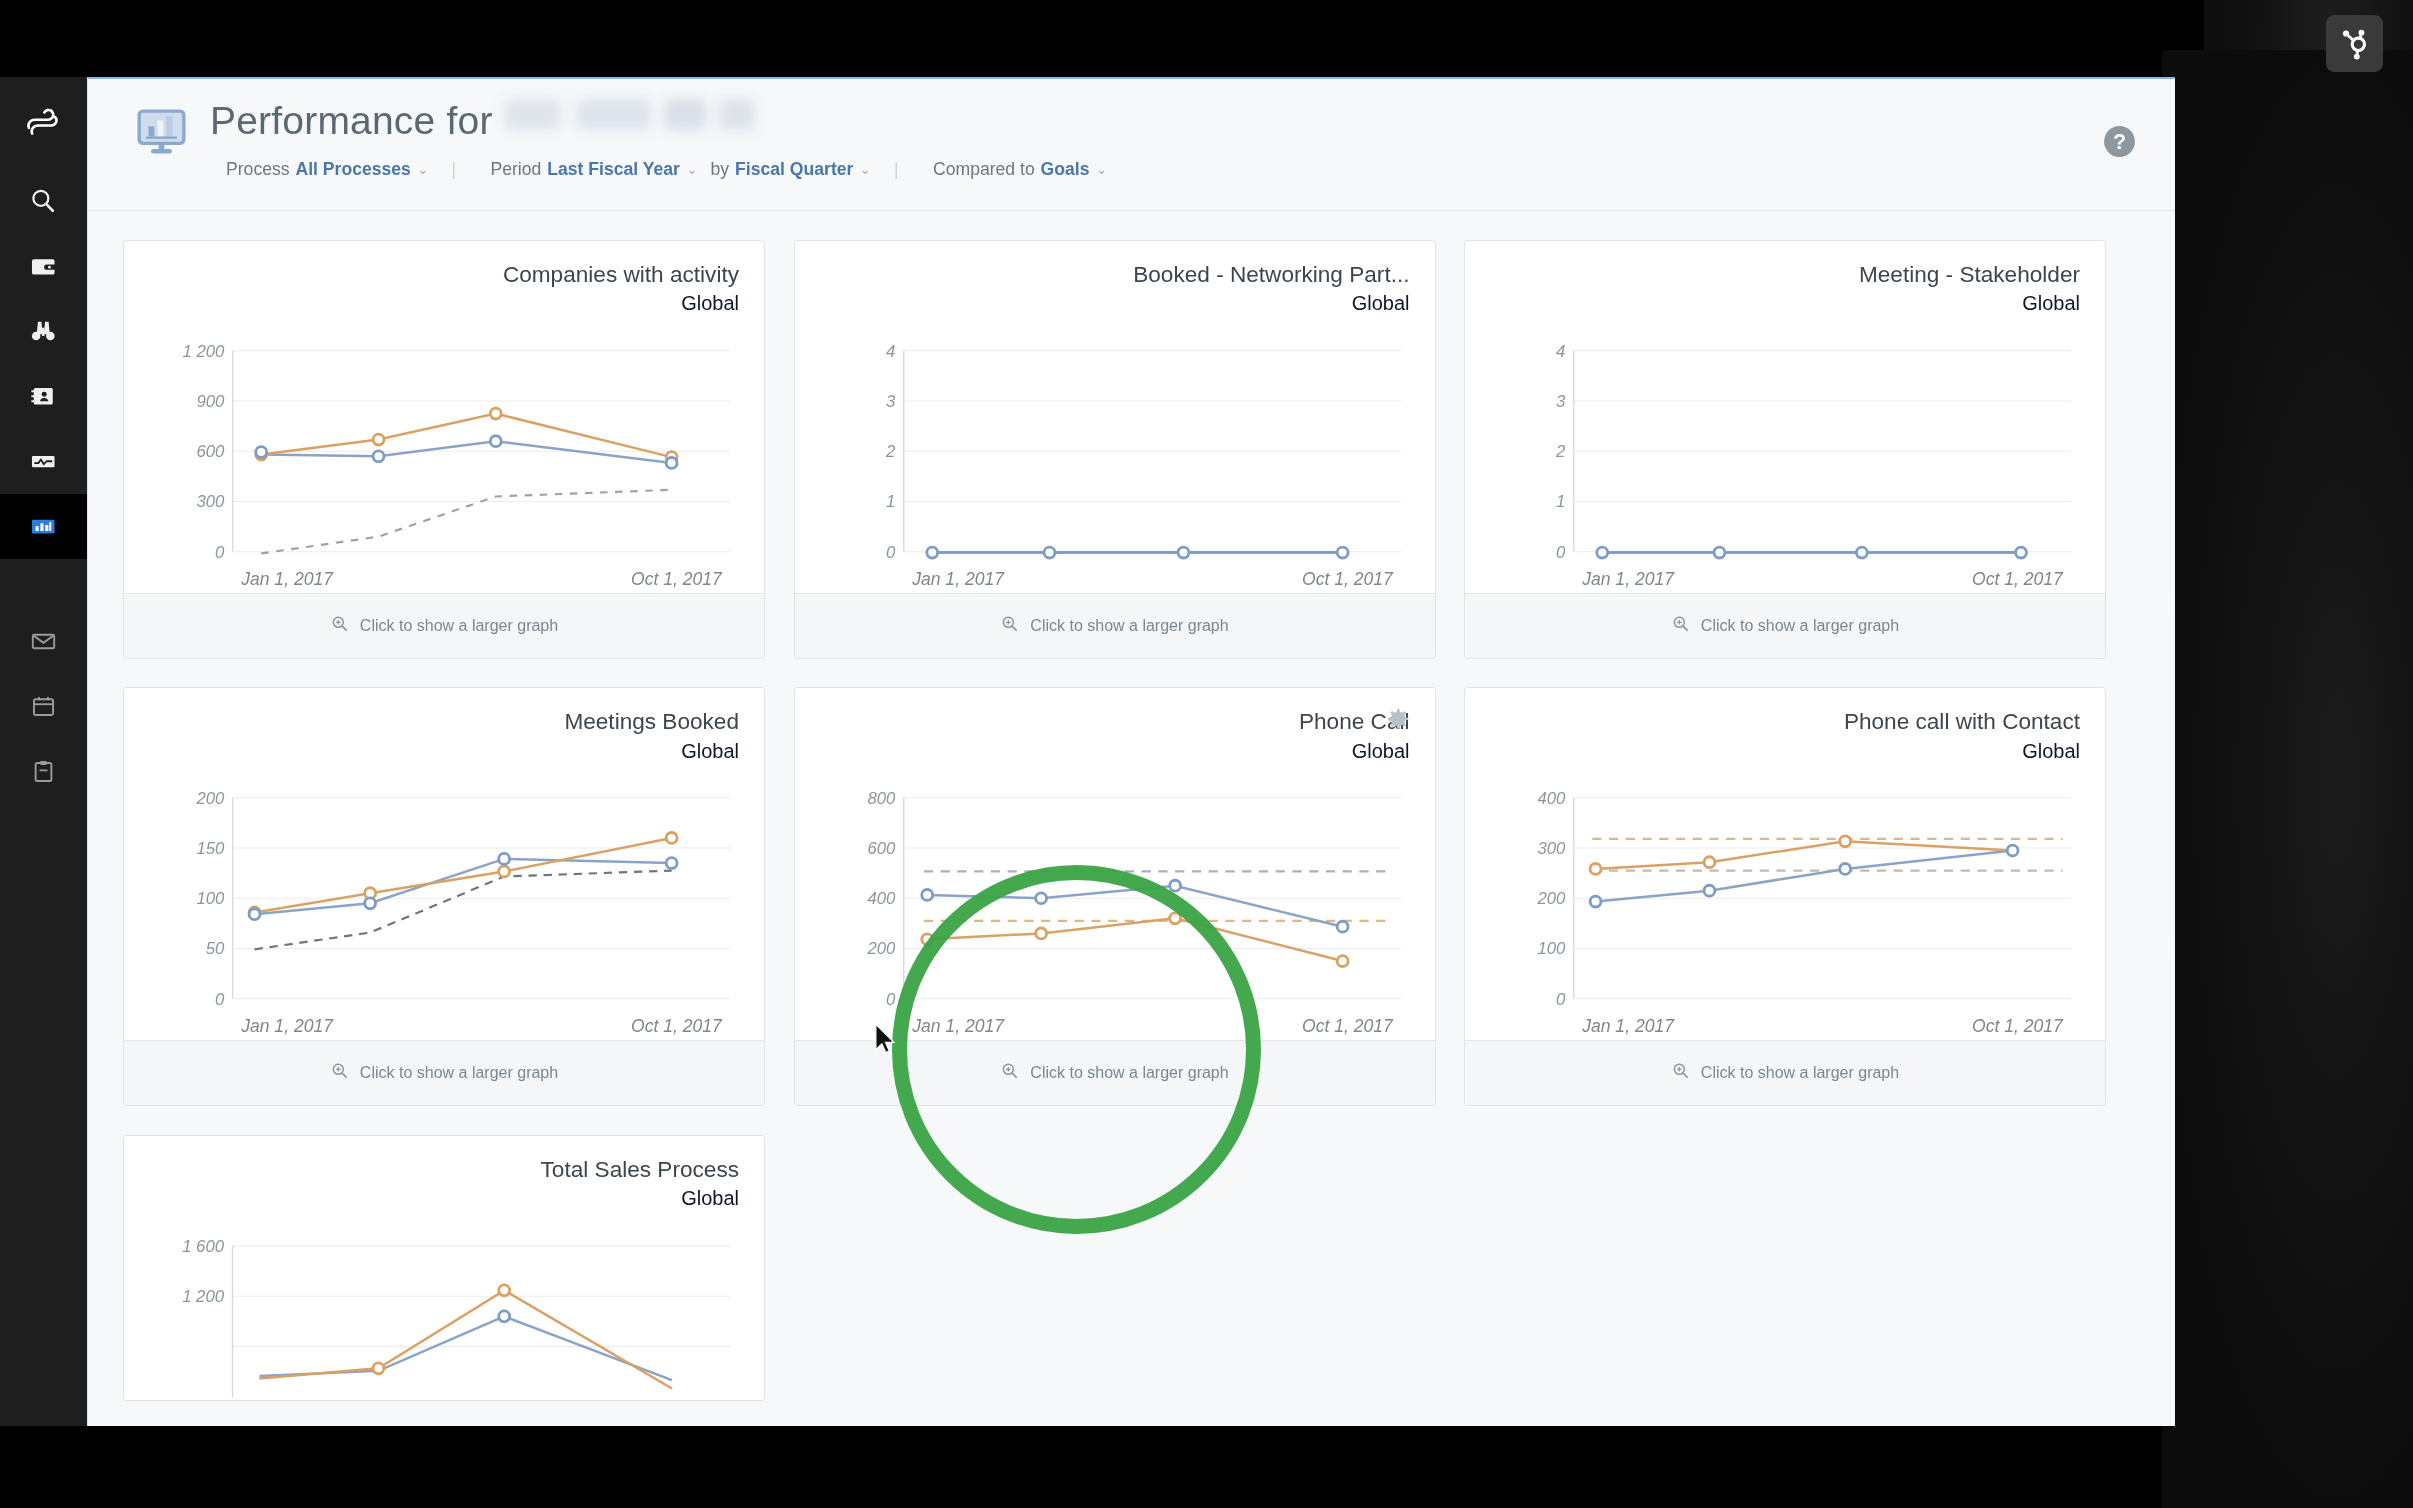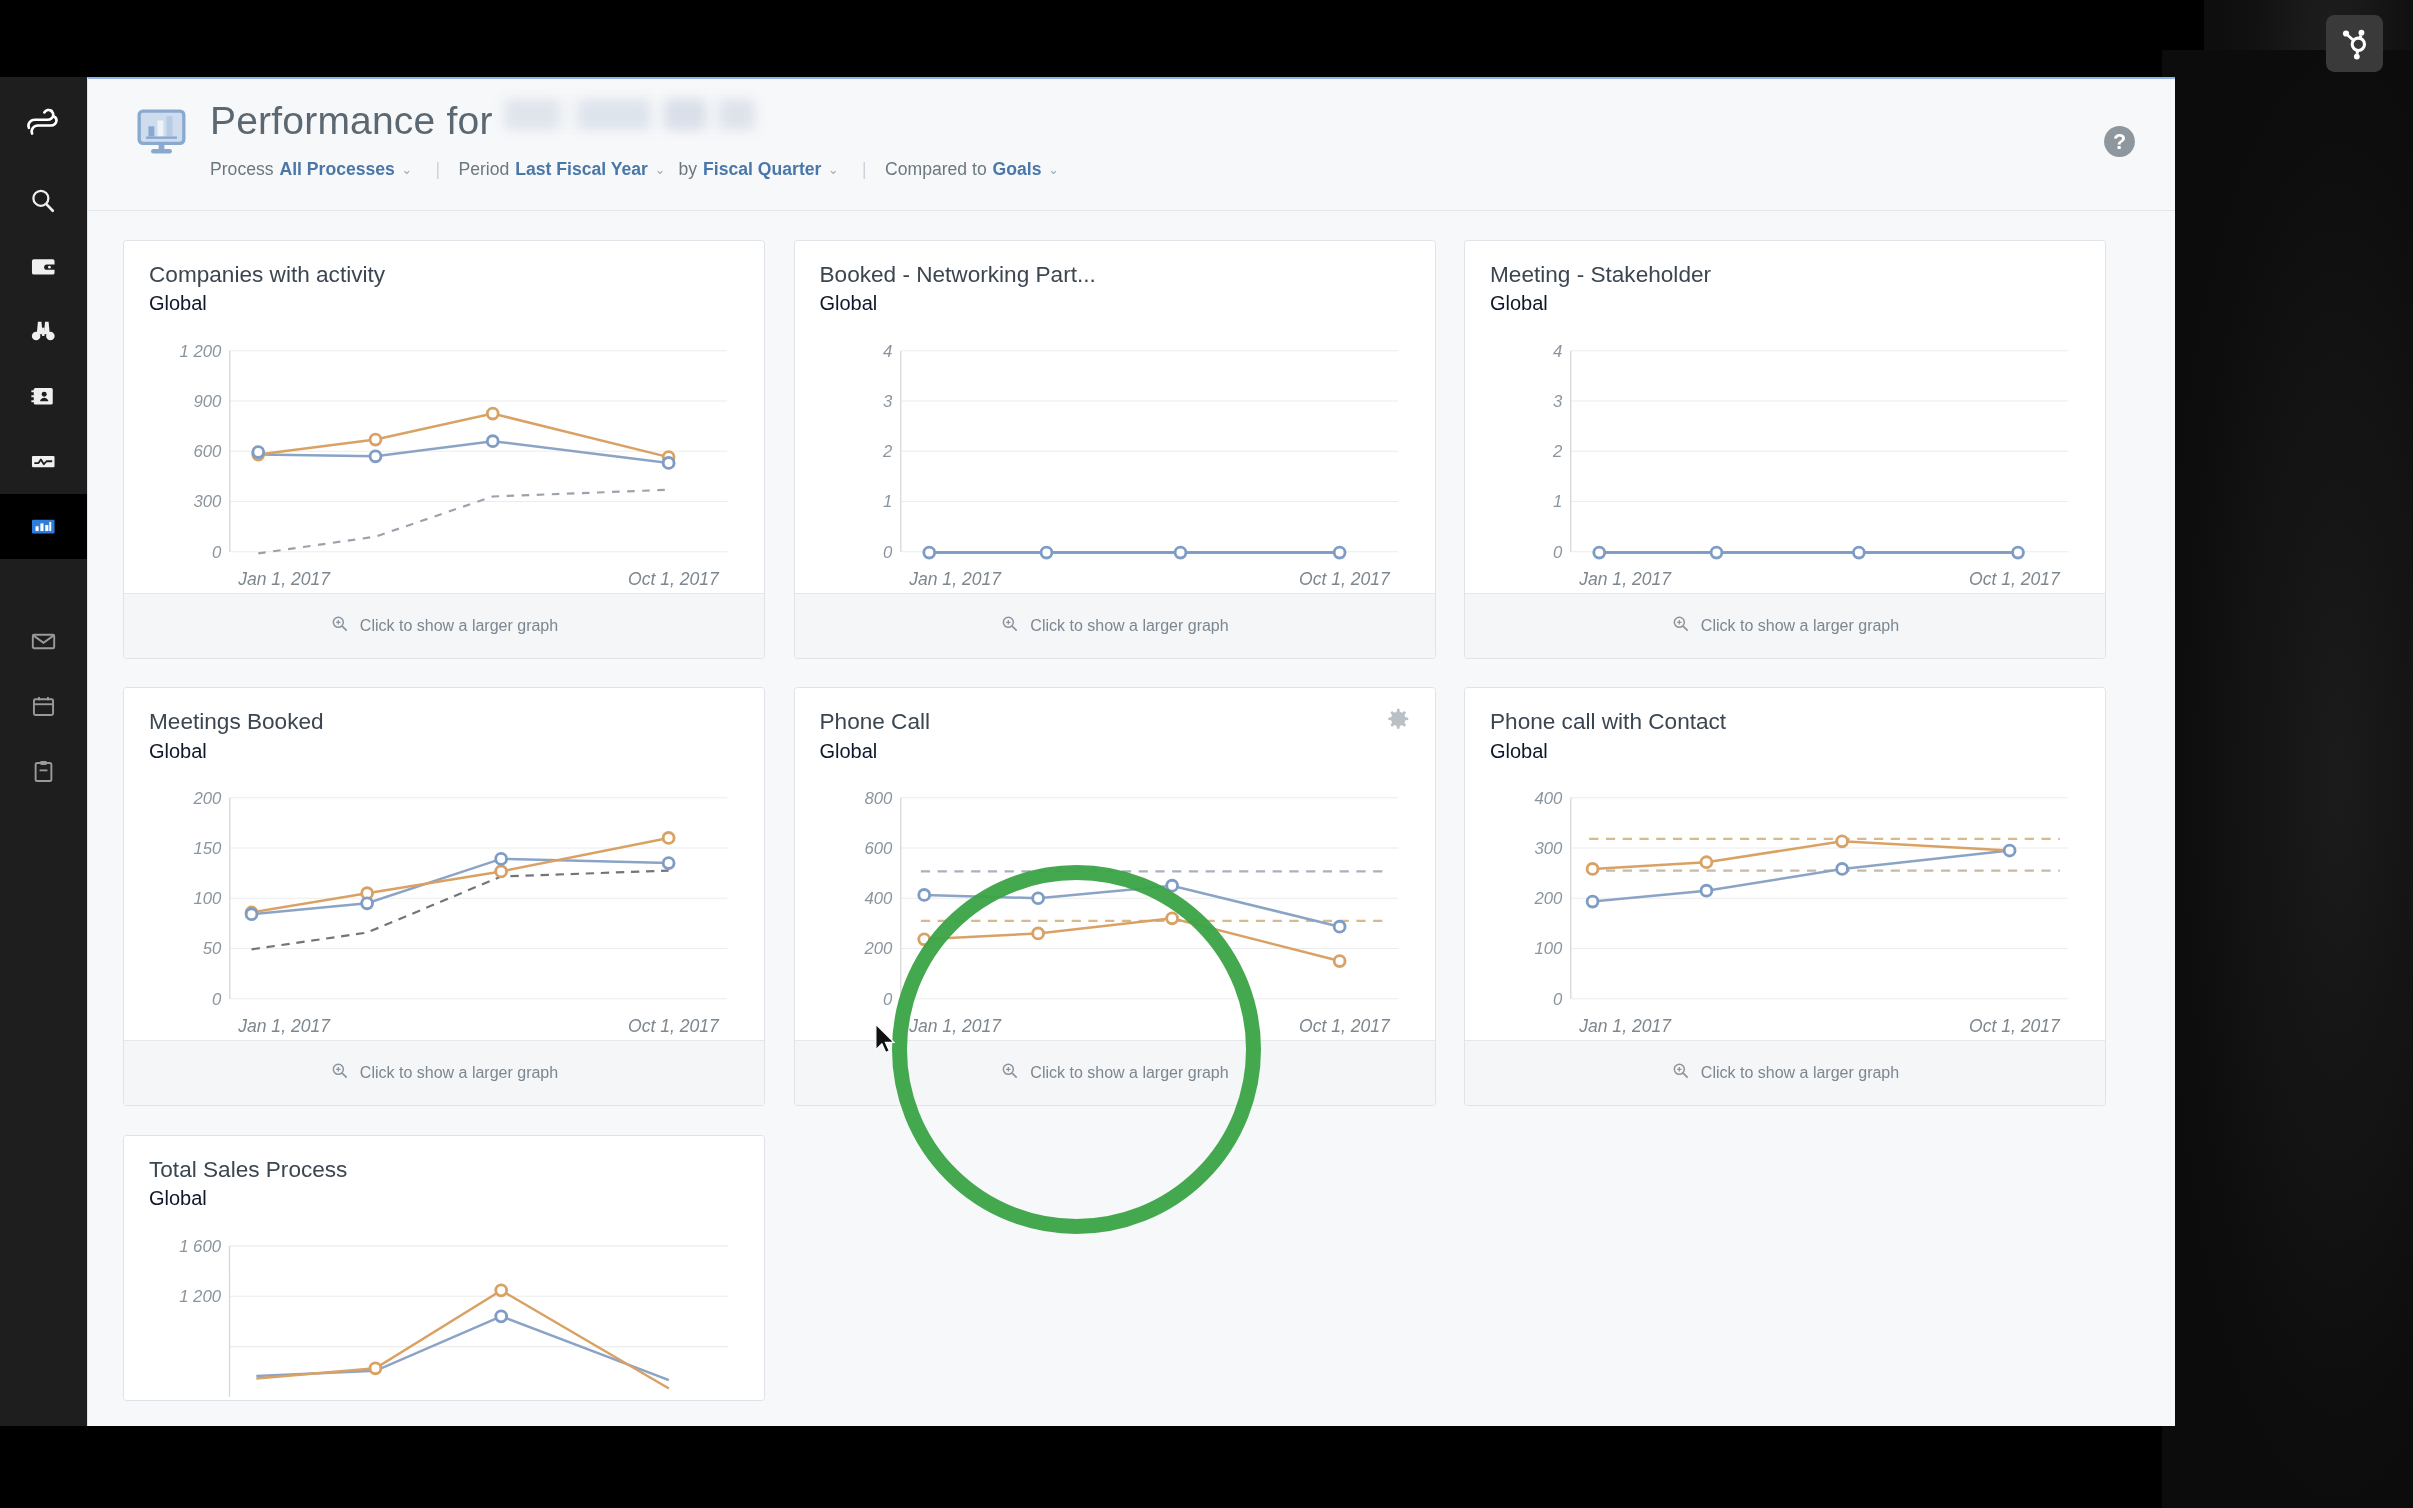--- a/index.html
+++ b/index.html
@@ -43,21 +43,21 @@
   }
   .rail-ico svg { display:block; }
   #rail-logo { height:92px; }
   .rail-ico.active { background:#000; }
   .rail-gap { height:32px; }
   .rail-sep { height:18.4px; }
 
   
   #content {
     position:absolute; left:87px; top:0; right:0; bottom:0;
-    background:#f7f8fa; border-top:2.5px solid #8fb4e3; border-left:0.8px solid #dfe3e8;
+    background:#f7f8fa; border-top:2.5px solid #8fb4e3; border-left:0.8px solid #dfe3e8;text-align:right;
   }
 
   
   #pagehead {
     position:relative; height:132px; background:#f7f8fa;
     border-bottom:0.8px solid #e2e6ea;
   }
   #head-icon { position:absolute; left:45px; top:23.5px; }
   #head-title {
     position:absolute; left:122px; top:20px;
@@ -67,21 +67,21 @@
   #redacted {
     display:inline-block; width:251px; height:32px;
     background:linear-gradient(90deg,#dfe4ec 0 22%, #f2f4f7 22% 30%, #dde3ec 30% 58%, #f4f6f8 58% 64%, #d8dee8 64% 80%, #f2f4f7 80% 86%, #dde2ea 86% 100%);
     filter:blur(5.9px); opacity:.95; border-radius:4.2px; transform:translateY(-3.4px);
   }
   #filterbar {
     position:absolute; left:122px; top:80px;
     font-size:17.6px; color:#6b7880; display:flex; align-items:center;
     white-space:nowrap;
   }
-  .fl { margin-right:5.9px; }
+  .fl { margin-right:5.9px;margin-left:16px; }
   .fv { color:#4a77a8; font-weight:bold; }
   .caret { margin:0 5px 0 6.7px; color:#9aa7b2; font-size:12.6px; }
   .fdiv { color:#ccd3da; margin:0 18.4px; }
   #help-btn { position:absolute; right:37px; top:44px; cursor:pointer; }
 
   
   #grid {
     position:absolute; left:0; top:132px; right:0; bottom:0;
     padding:28.5px 35px 0 35px; overflow:hidden;
   }

